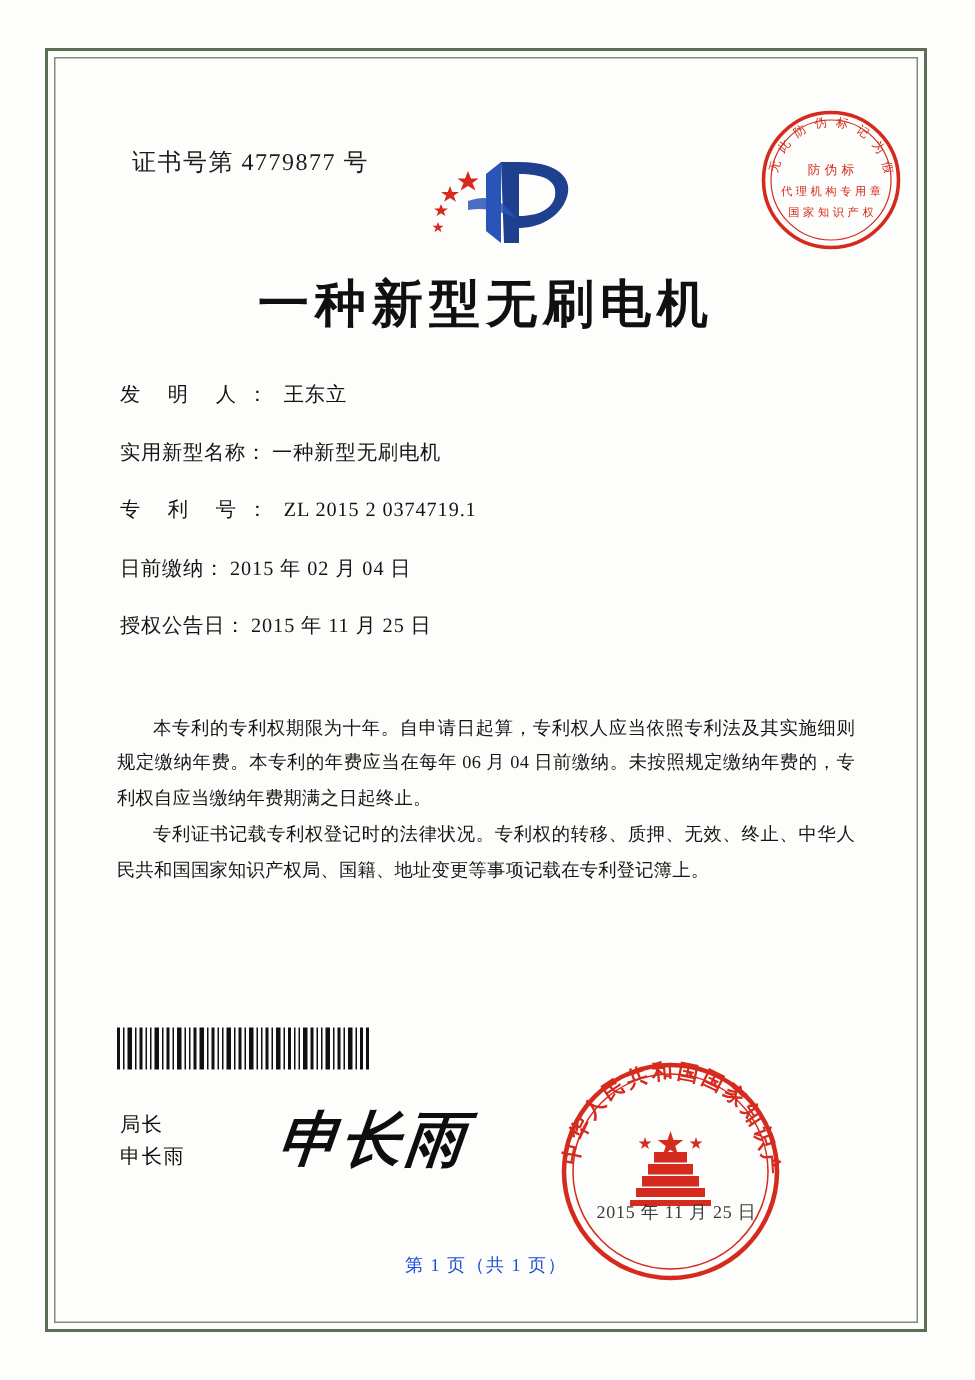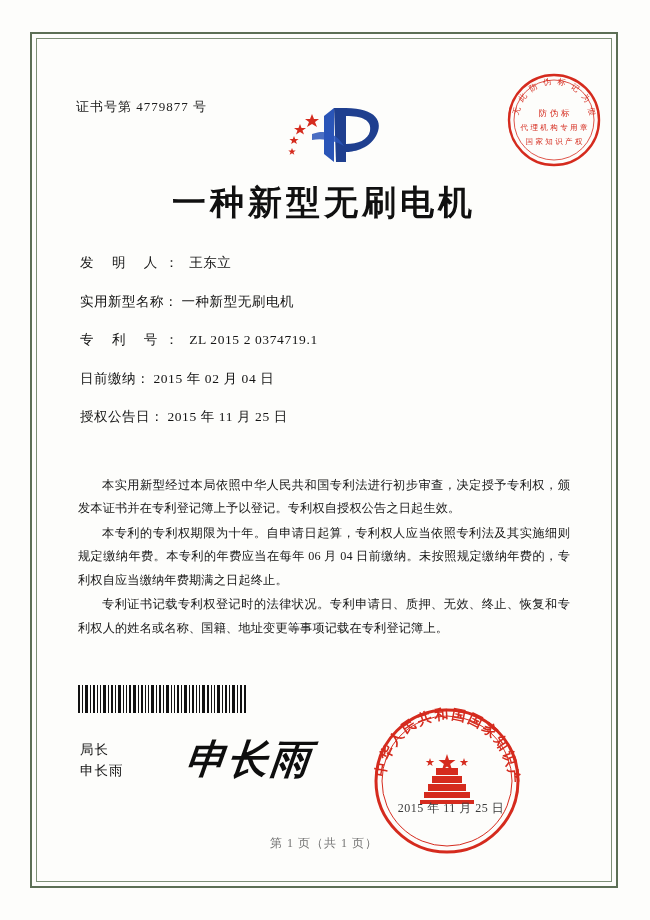--- a/index.html
+++ b/index.html
@@ -42,23 +42,23 @@
   .content {
     position: absolute;
     left: 56px;
     top: 60px;
     width: 536px;
     height: 800px;
   }
   
   .cert-no {
     position: absolute;
-    left: 20px;
+    left: 32px;
     top: 38px;
-    font-size: 13px;
+    font-size: 16px;
     letter-spacing: 1px;
     color: #1c1c1c;
   }
   
   .logo {
     position: absolute;
     left: 216px;
     top: 40px;
     width: 130px;
     height: 70px;
@@ -184,21 +184,21 @@
   }
   
   .page-footer {
     position: absolute;
     left: 0;
     top: 775px;
     width: 536px;
     text-align: center;
     font-size: 12px;
     letter-spacing: 1px;
-    color: #737373;
+    color: #1d4ed8;
   }
 </style>
 </head>
 <body>
 
 <div class="page">
 
   <div class="border-outer"></div>
   <div class="border-inner"></div>
 
@@ -256,23 +256,22 @@
         <span class="field-label">日前缴纳：</span>
         <span class="field-value">2015 年 02 月 04 日</span>
       </div>
       <div class="field-row">
         <span class="field-label">授权公告日：</span>
         <span class="field-value">2015 年 11 月 25 日</span>
       </div>
     </div>
 
     <div class="body-text">
-      <p>本实用新型经过本局依照中华人民共和国专利法进行初步审查，决定授予专利权，颁发本证书并在专利登记簿上予以登记。专利权自授权公告之日起生效。</p>
       <p>本专利的专利权期限为十年。自申请日起算，专利权人应当依照专利法及其实施细则规定缴纳年费。本专利的年费应当在每年 06 月 04 日前缴纳。未按照规定缴纳年费的，专利权自应当缴纳年费期满之日起终止。</p>
-      <p>专利证书记载专利权登记时的法律状况。专利申请日、质押、无效、终止、恢复和专利权人的姓名或名称、国籍、地址变更等事项记载在专利登记簿上。</p>
+      <p>专利证书记载专利权登记时的法律状况。专利权的转移、质押、无效、终止、中华人民共和国国家知识产权局、国籍、地址变更等事项记载在专利登记簿上。</p>
     </div>
 
     <div class="barcode">
       <i style="left:0px;width:2px"></i>
         <i style="left:4px;width:1px"></i>
       <i style="left:7px;width:3px"></i>
         <i style="left:12px;width:1px"></i>
       <i style="left:15px;width:2px"></i>
         <i style="left:19px;width:1px"></i>
       <i style="left:22px;width:1px"></i>

